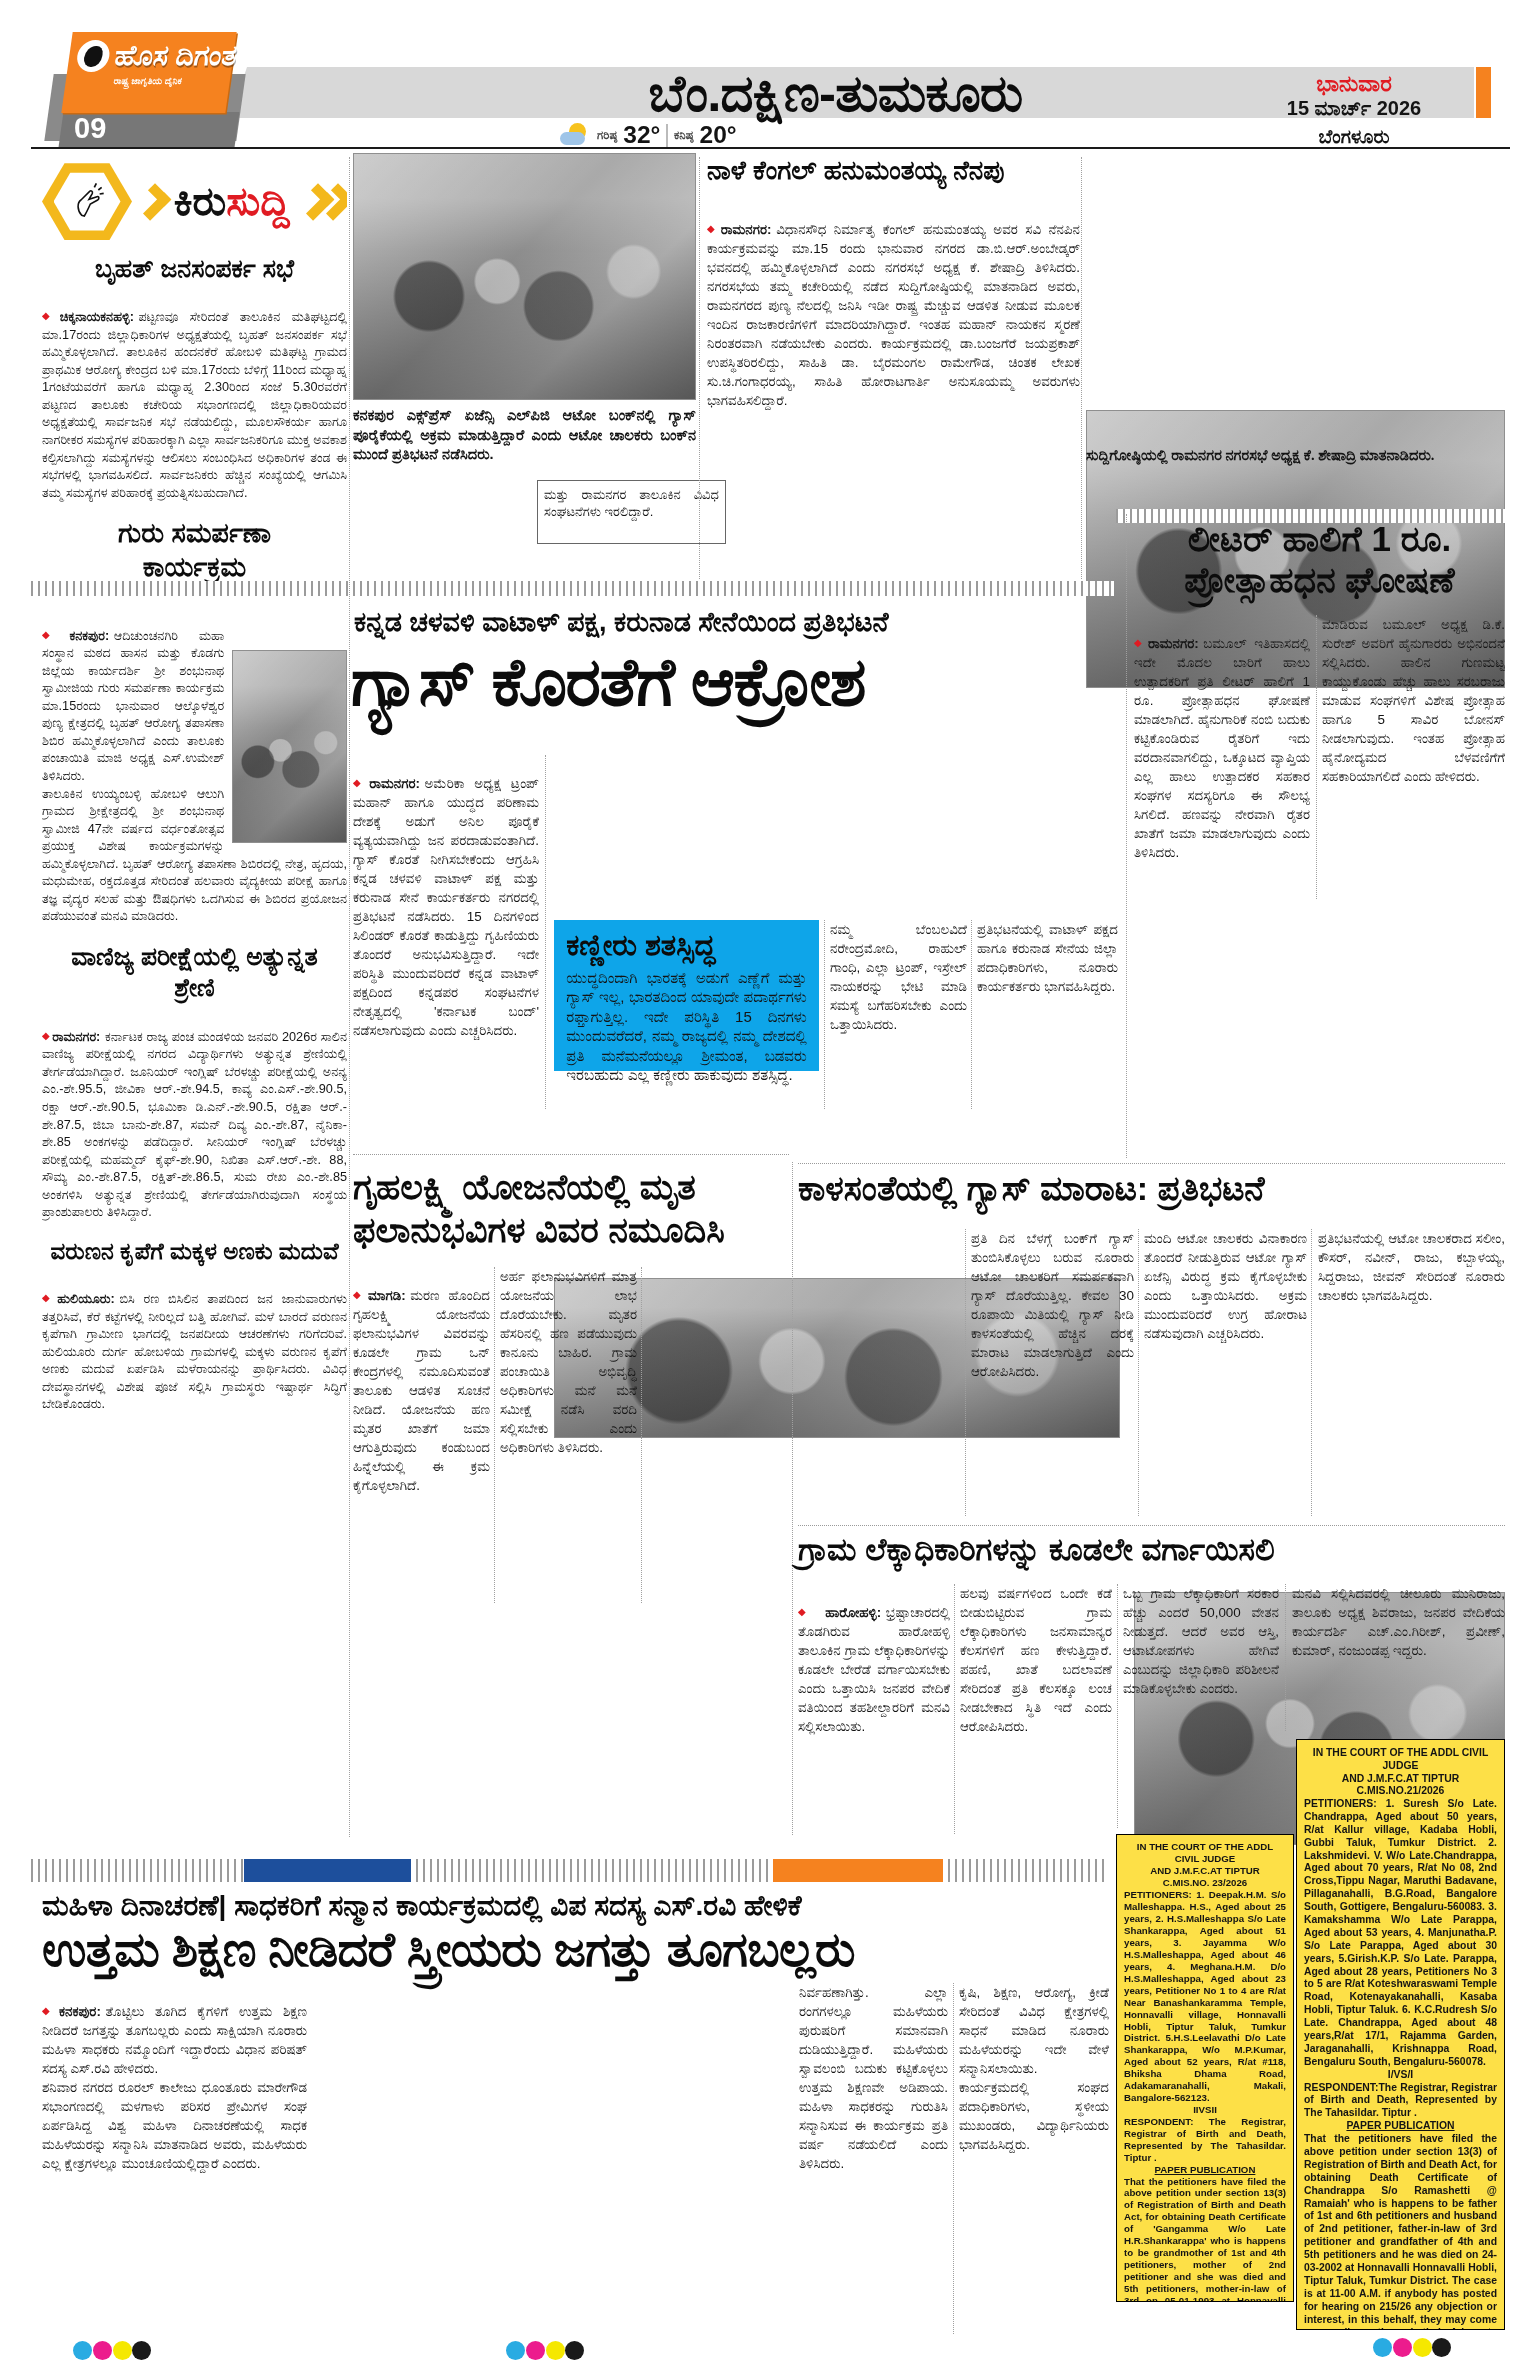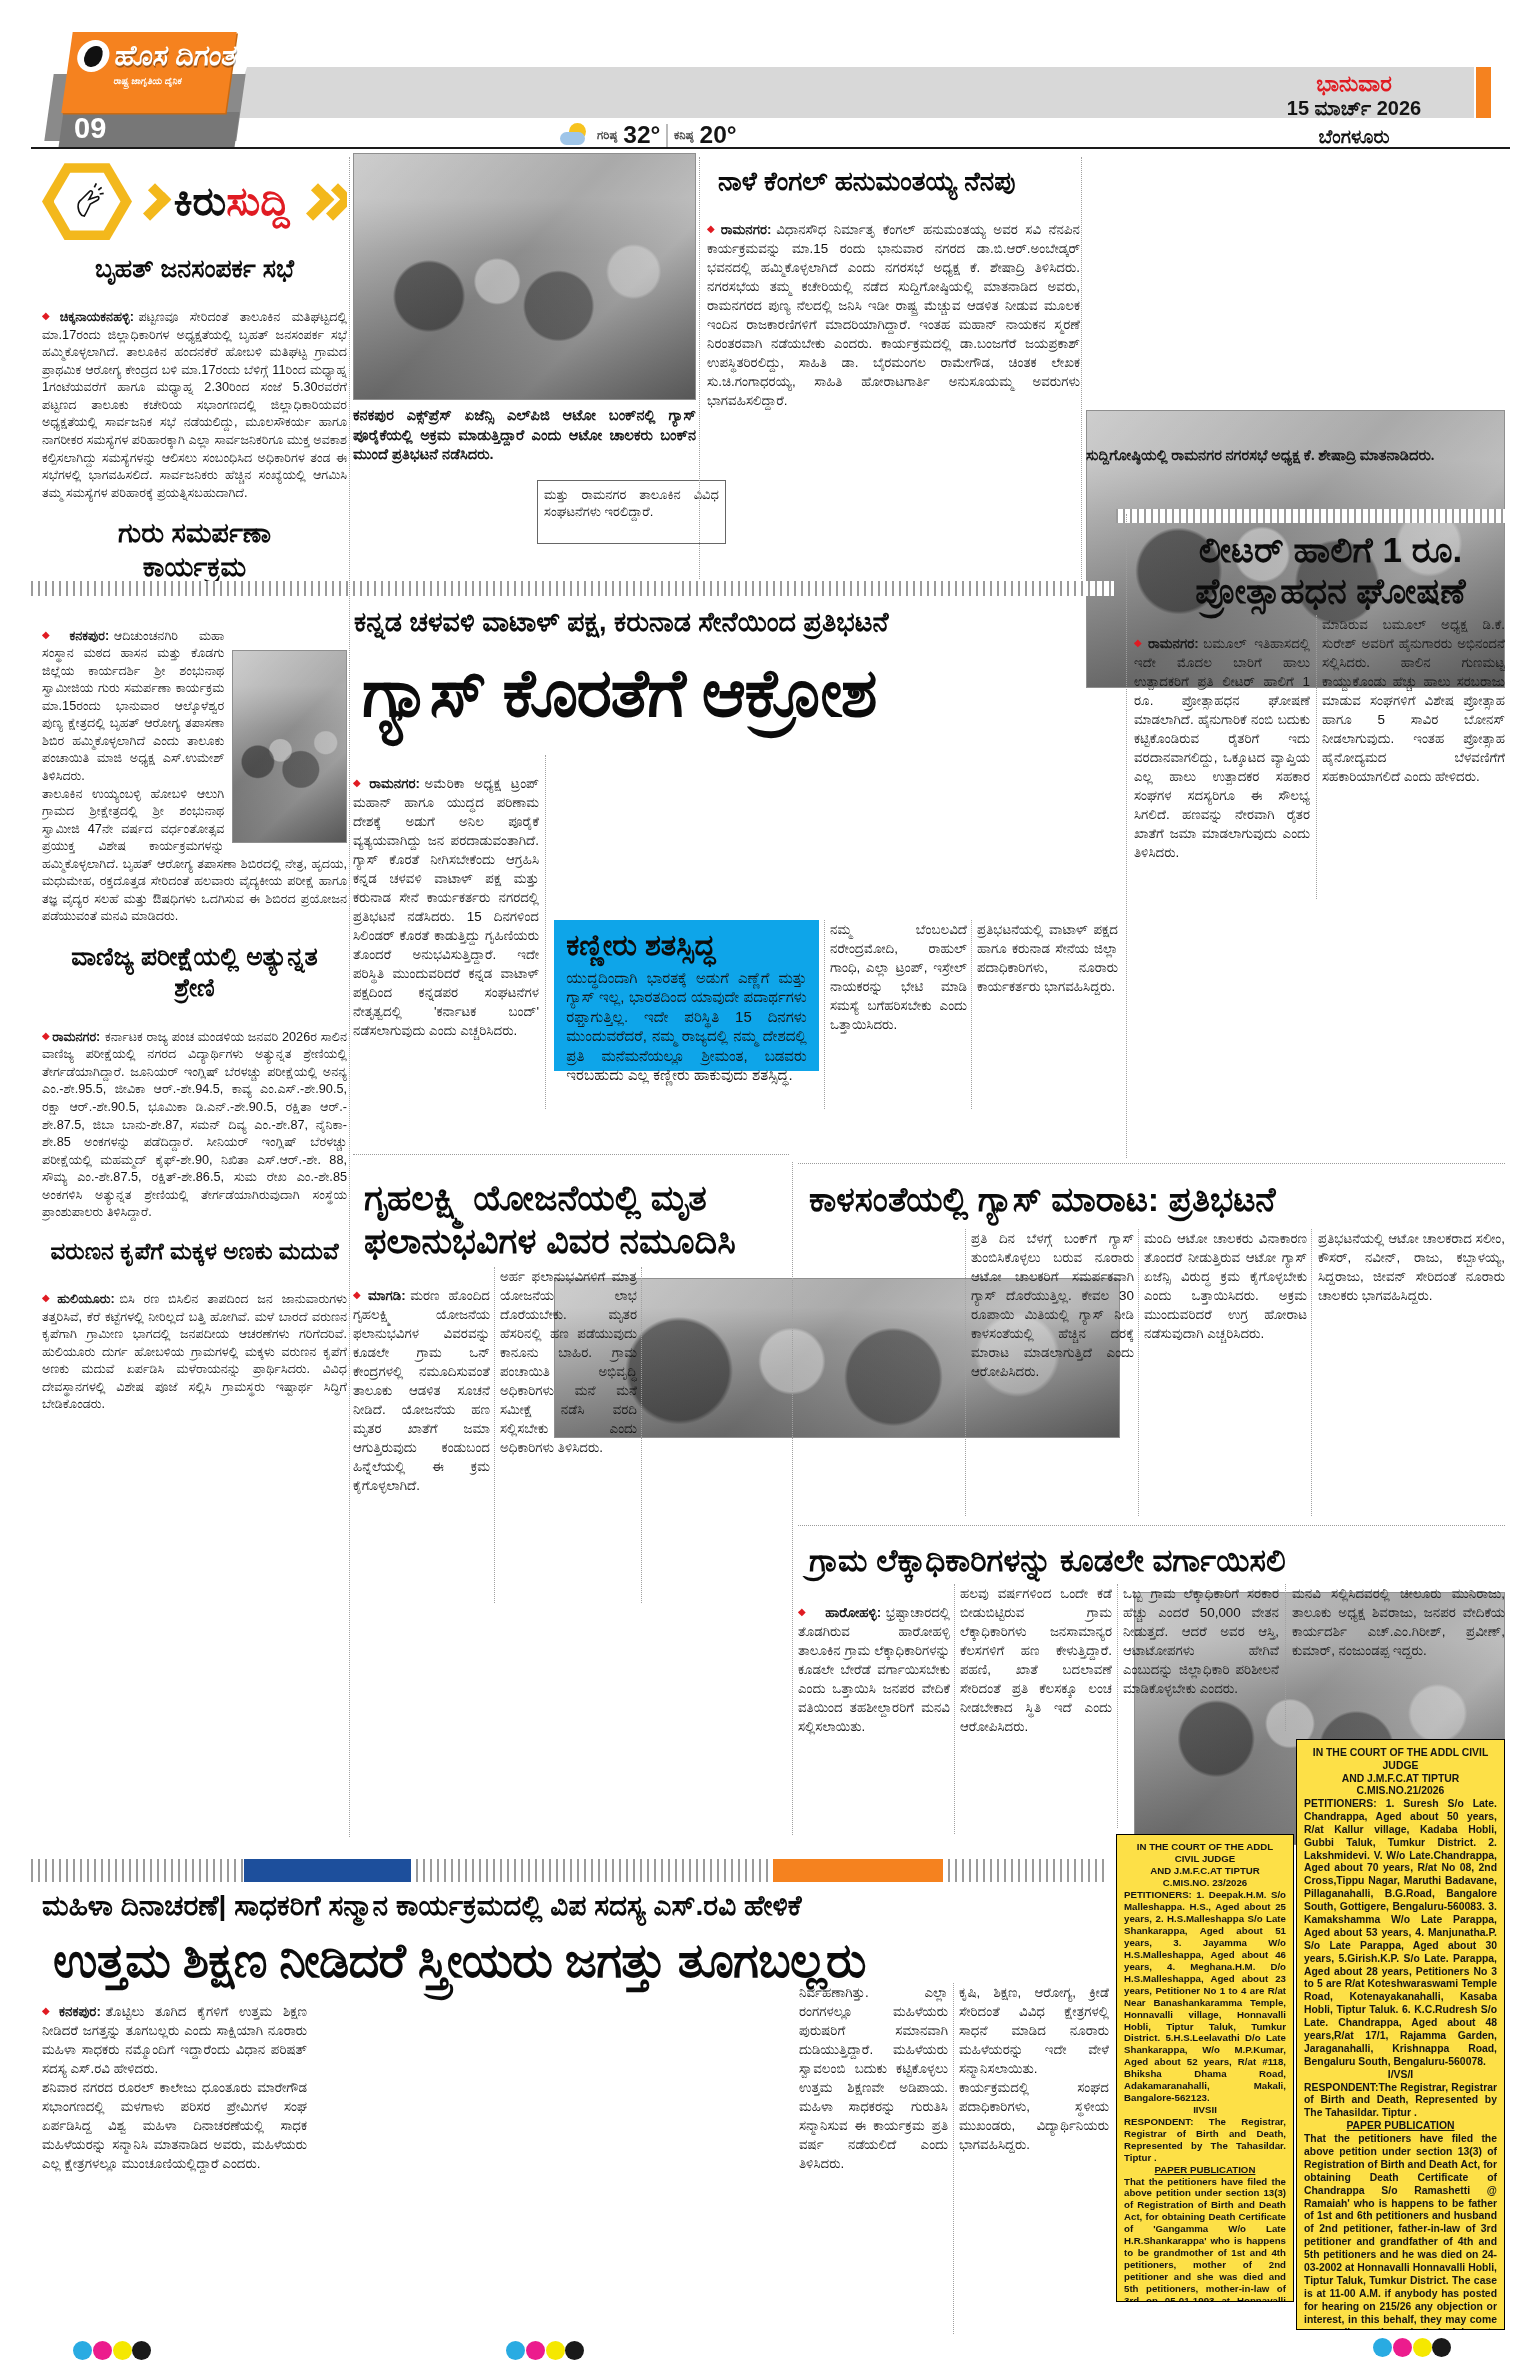--- a/index.html
+++ b/index.html
@@ -29,30 +29,31 @@
   .notice .nc{text-align:center;font-weight:800;}
   .notice .pub{text-align:center;font-weight:800;text-decoration:underline;}
   .hex{width:90px;height:80px;background:#f3b81c;clip-path:polygon(25% 2%,75% 2%,100% 50%,75% 98%,25% 98%,0 50%);
        display:flex;align-items:center;justify-content:center;flex:0 0 auto;}
   .hex-in{width:67px;height:60px;background:#ffffff;clip-path:polygon(25% 2%,75% 2%,100% 50%,75% 98%,25% 98%,0 50%);
        display:flex;align-items:center;justify-content:center;}
   .chev{width:20px;height:20px;border-top:10px solid #f3b81c;border-right:10px solid #f3b81c;
         transform:rotate(45deg);display:inline-block;}
   .regdot{width:19px;height:19px;border-radius:50%;display:inline-block;}
   .skew{transform:skewX(-8deg);}
-  h1,h2,h3{margin:11px;padding:0;}
+  h1,h2,h3{margin:0;padding:0;}
 </style>
 </head>
 <body>
 
 <div id="page">
 
   <div class="abs" style="left:0;top:0;width:1540px;height:153px;">
     <div class="abs" style="left:230px;top:67px;width:1244px;height:51px;background:#d8d8d8;clip-path:polygon(17px 0,100% 0,100% 100%,0 100%);"></div>
     <div class="abs" style="left:1476px;top:67px;width:15.3px;height:51px;background:#f5821f;"></div>
+    <div class="abs hl" style="left:429px;top:64px;width:813px;font-size:51px;letter-spacing:-0.8px;text-align:center;white-space:nowrap;">ಬೆಂ.ದಕ್ಷಿಣ-ತುಮಕೂರು</div>
 
     <div class="abs" style="left:1258px;top:71px;width:192px;text-align:center;">
       <div style="color:#e01b22;font-weight:800;font-size:22px;">ಭಾನುವಾರ</div>
       <div style="font-weight:700;font-size:20px;">15 ಮಾರ್ಚ್ 2026</div>
     </div>
     <div class="abs" style="left:1258px;top:126px;width:192px;text-align:center;font-weight:800;font-size:19px;">ಬೆಂಗಳೂರು</div>
 
     <div class="abs skew" style="left:49px;top:74px;width:192px;height:67px;background:#8a8a8a;"></div>
     <div class="abs skew" style="left:61px;top:112px;width:176px;height:35px;background:#777777;"></div>
     <div class="abs" style="left:74px;top:112px;font-size:29px;font-weight:900;color:#ffffff;">09</div>

